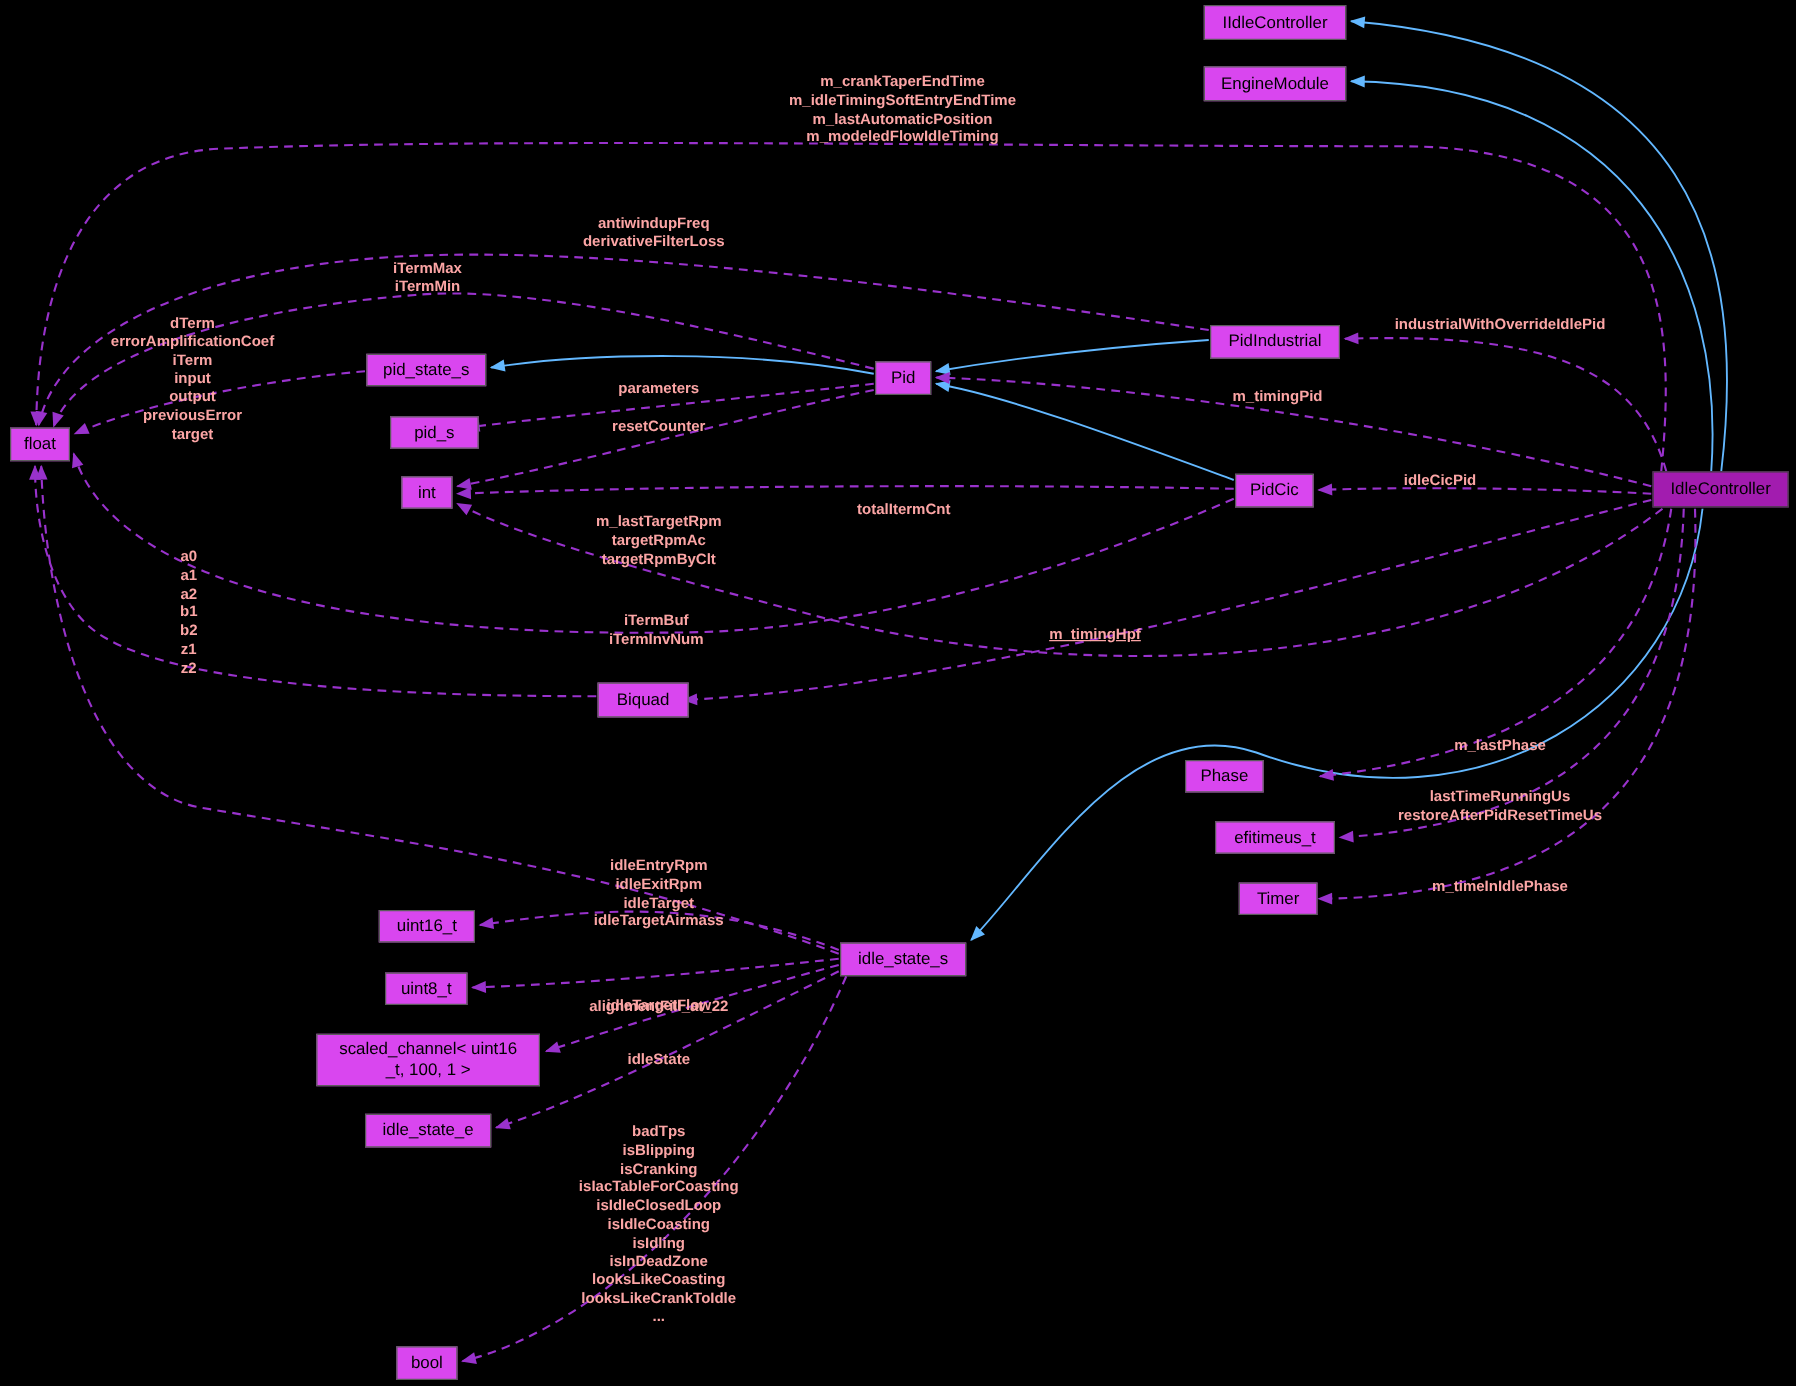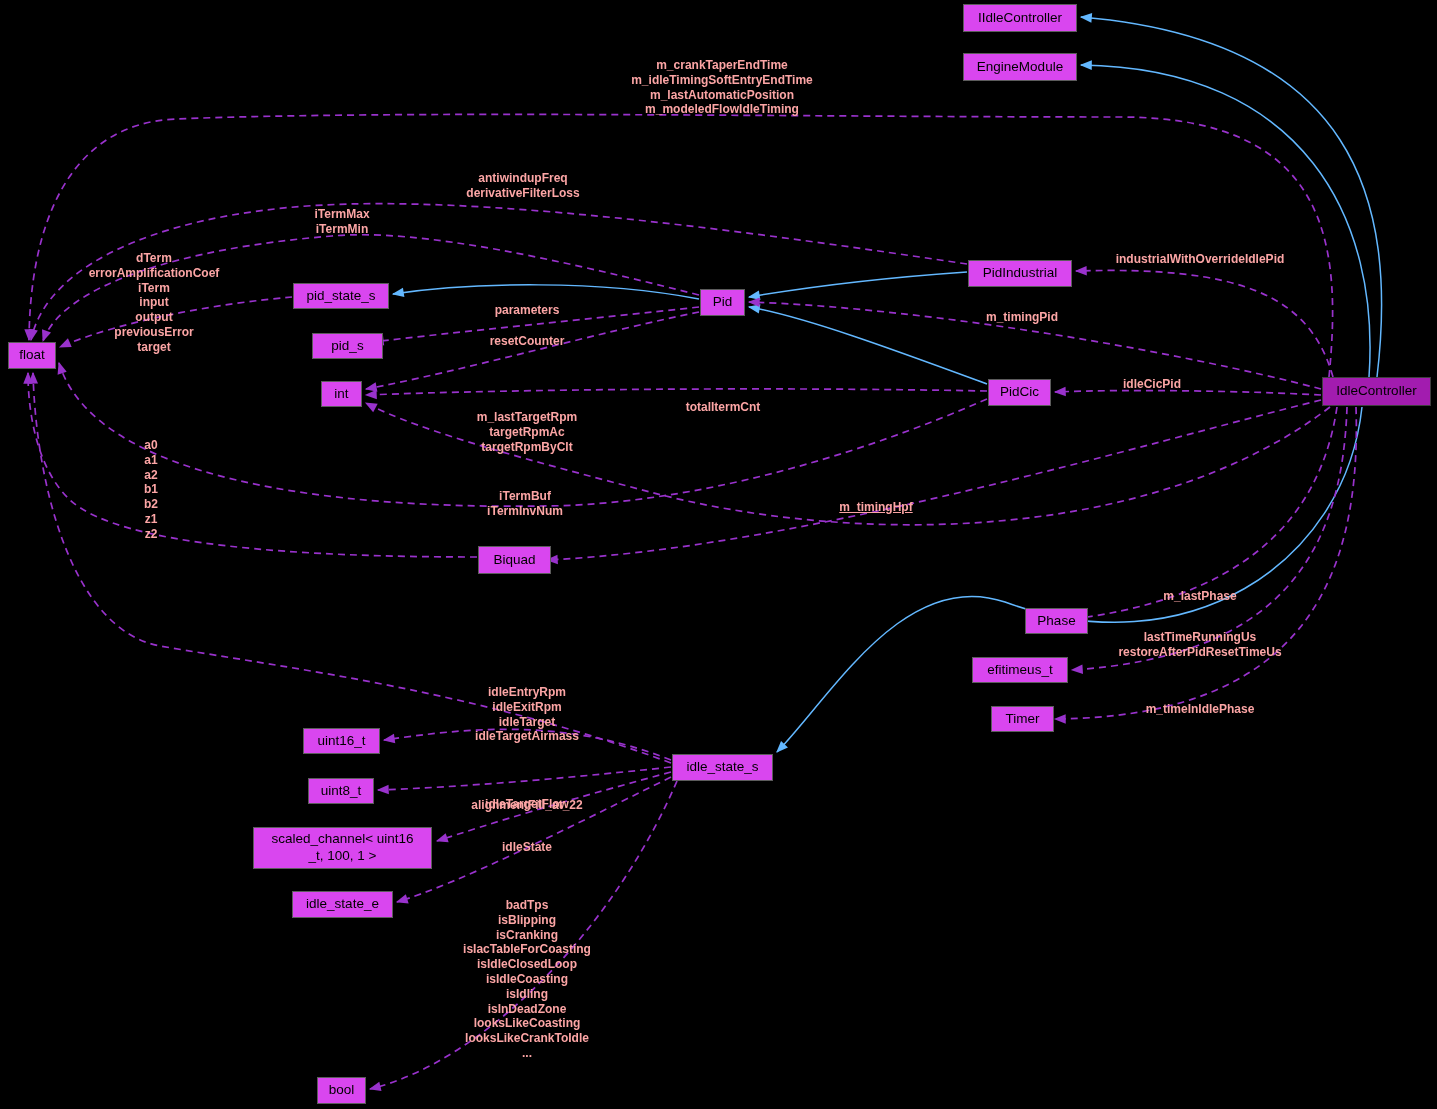--- a/index.html
+++ b/index.html
@@ -144,21 +144,21 @@
     <div class="node" style="left: 963px; top: 53px; width: 114px; height: 28px;">EngineModule</div>
     <div class="node" style="left: 8px; top: 342px; width: 48px; height: 27px;">float</div>
     <div class="node" style="left: 293px; top: 283px; width: 96px; height: 26px;">pid_state_s</div>
     <div class="node" style="left: 312px; top: 333px; width: 71px; height: 26px;">pid_s</div>
     <div class="node" style="left: 321px; top: 381px; width: 41px; height: 26px;">int</div>
     <div class="node" style="left: 700px; top: 289px; width: 45px; height: 27px;">Pid</div>
     <div class="node" style="left: 968px; top: 260px; width: 104px; height: 27px;">PidIndustrial</div>
     <div class="node" style="left: 988px; top: 379px; width: 63px; height: 27px;">PidCic</div>
     <div class="node main" style="left: 1322px; top: 377px; width: 109px; height: 29px;">IdleController</div>
     <div class="node" style="left: 478px; top: 546px; width: 73px; height: 28px;">Biquad</div>
-    <div class="node" style="left: 1025px; top: 608px; width: 63px; height: 26px;">Phase</div>
+    <div class="node" style="left: 948px; top: 608px; width: 63px; height: 26px;">Phase</div>
     <div class="node" style="left: 972px; top: 657px; width: 96px; height: 26px;">efitimeus_t</div>
     <div class="node" style="left: 991px; top: 706px; width: 63px; height: 26px;">Timer</div>
     <div class="node" style="left: 672px; top: 754px; width: 101px; height: 27px;">idle_state_s</div>
     <div class="node" style="left: 303px; top: 728px; width: 77px; height: 26px;">uint16_t</div>
     <div class="node" style="left: 308px; top: 778px; width: 66px; height: 26px;">uint8_t</div>
     <div class="node" style="left: 253px; top: 827px; width: 179px; height: 42px;">scaled_channel&lt; uint16
 _t, 100, 1 &gt;</div>
     <div class="node" style="left: 292px; top: 891px; width: 101px; height: 27px;">idle_state_e</div>
     <div class="node" style="left: 317px; top: 1077px; width: 49px; height: 27px;">bool</div>
   </div>

